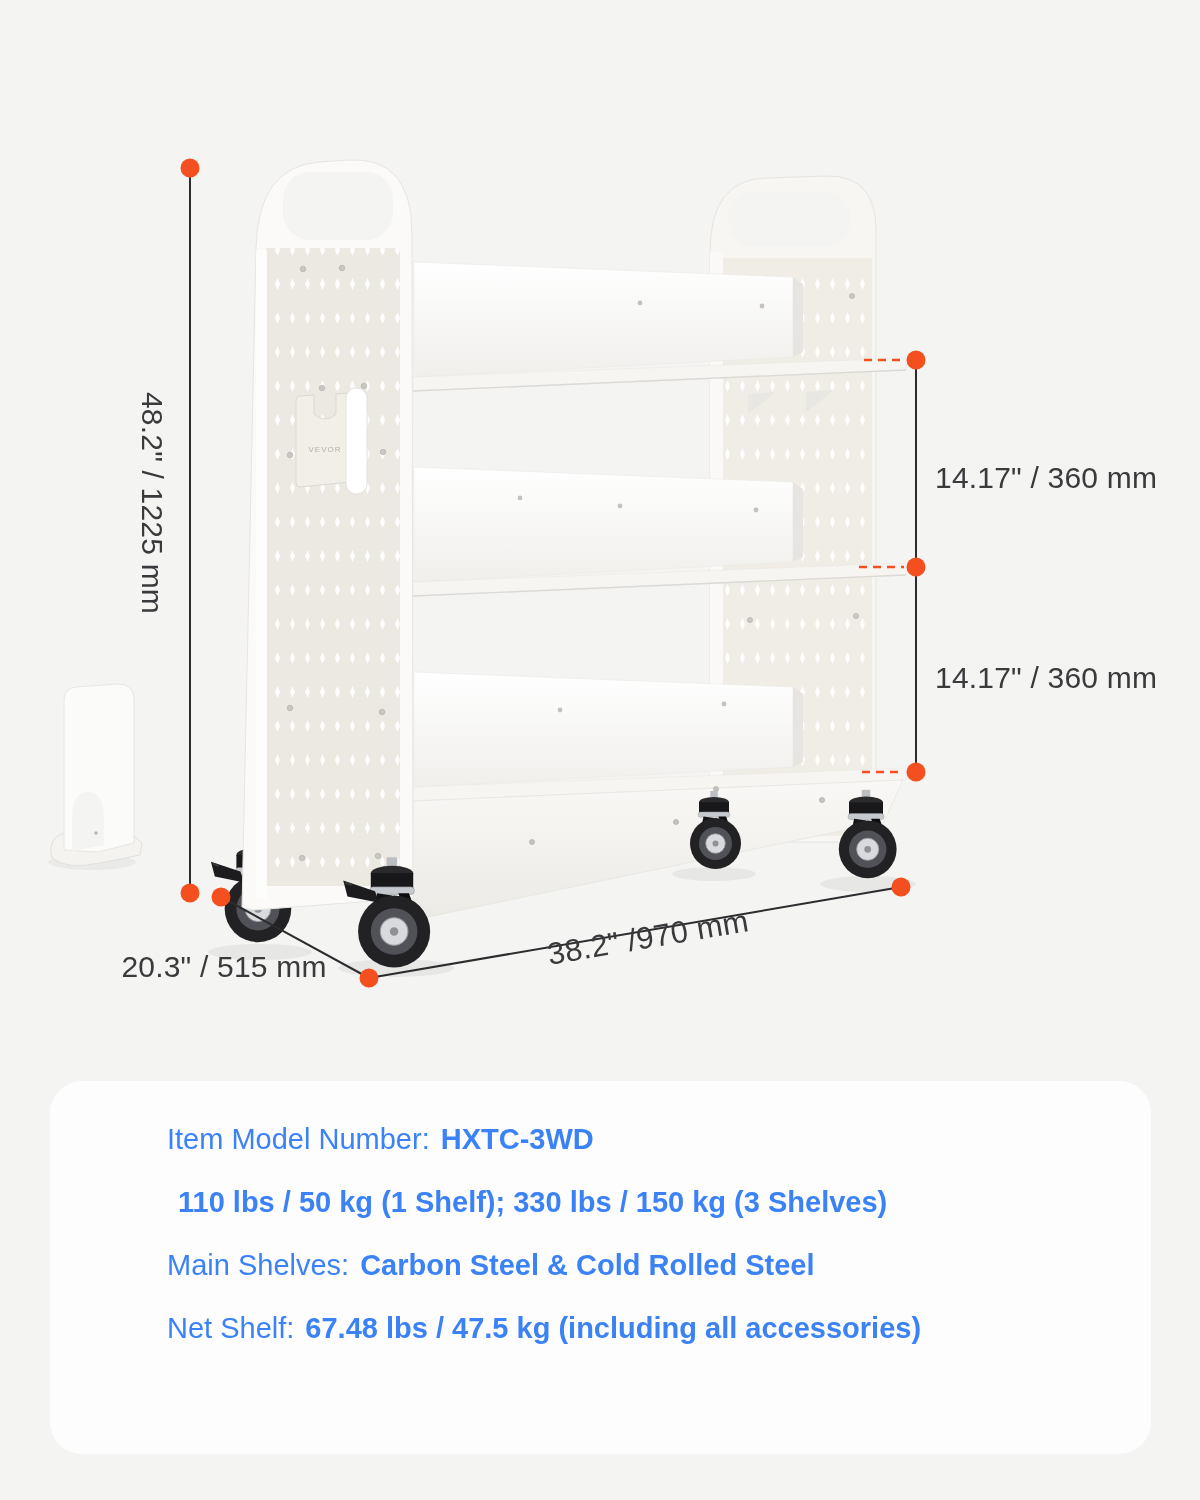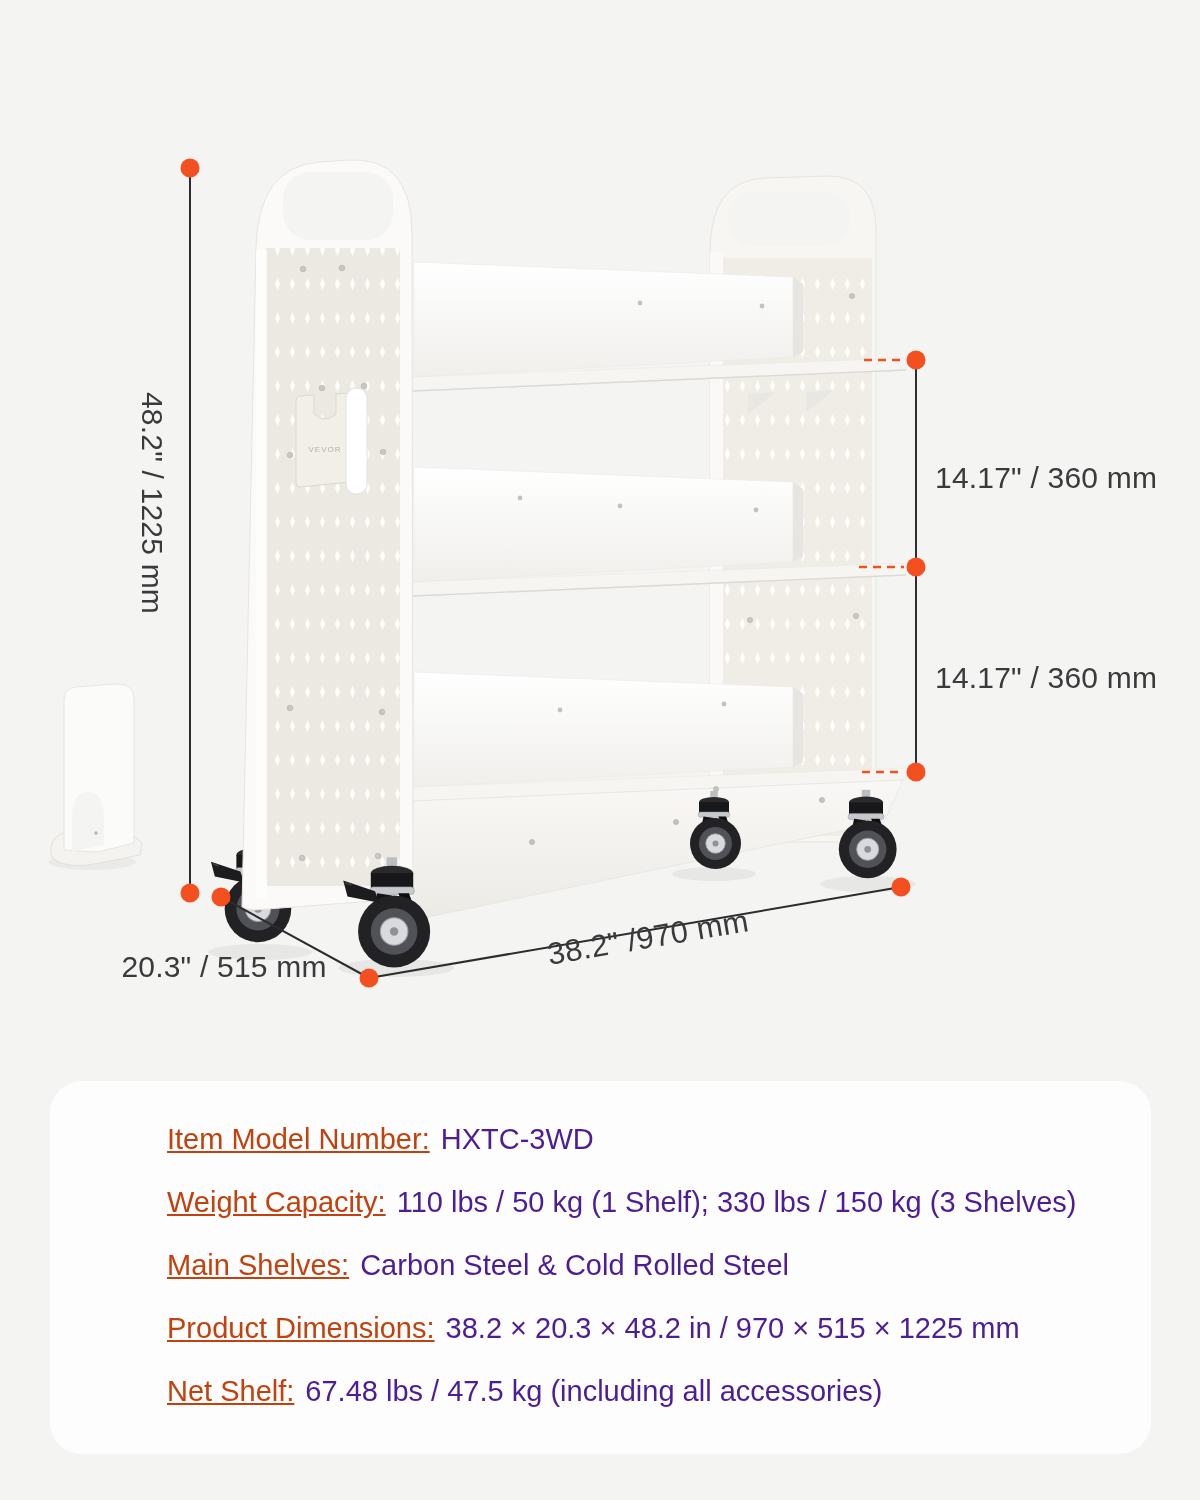--- a/index.html
+++ b/index.html
@@ -16,22 +16,22 @@
   }
   .dim-label.centered { transform:translate(-50%,-50%); }
   .dim-label.vertical  { transform:translate(-50%,-50%) rotate(90deg); }
   .dim-label.slanted   { transform:translate(-50%,-50%) rotate(-9.7deg); }
   .spec-panel {
     position:absolute; left:50px; top:1081px; width:1101px; height:373px;
     background:#FDFDFD; border-radius:32px;
     box-sizing:border-box; padding:27px 30px 0 117px;
   }
   .spec-row { display:flex; align-items:center; height:63px; font-size:29px; }
-  .spec-label { color:#c2410c;text-decoration:underline; }
-  .spec-value { color:#4c1d95; font-weight:400; margin-left:11px; }
+  .spec-label { color:#3b82f6; }
+  .spec-value { color:#3b82f6; font-weight:700; margin-left:11px; }
 </style>
 </head>
 <body>
 
 <div class="stage">
 
   <svg class="art" width="1200" height="1500" viewBox="0 0 1200 1500">
     <defs>
       <pattern id="peg" width="15" height="34" patternUnits="userSpaceOnUse">
         <path d="M7.5 6 L10 12 L7.5 18 L5 12 Z" fill="#FFFFFF" opacity="0.92"></path>
@@ -201,30 +201,25 @@
   <div class="dim-label centered" style="left:224px; top:967px;">20.3" / 515 mm</div>
 
   <div class="dim-label slanted" style="left:648px; top:938px; font-size:31px;">38.2" /970 mm</div>
 
   <div class="spec-panel">
     <div class="spec-row">
       <span class="spec-label">Item Model Number:</span>
       <span class="spec-value">HXTC-3WD</span>
     </div>
     <div class="spec-row">
-      <span class="spec-label">Weight Capacity:</span>
       <span class="spec-value">110 lbs / 50 kg (1 Shelf); 330 lbs / 150 kg (3 Shelves)</span>
     </div>
     <div class="spec-row">
       <span class="spec-label">Main Shelves:</span>
       <span class="spec-value">Carbon Steel &amp; Cold Rolled Steel</span>
     </div>
     <div class="spec-row">
-      <span class="spec-label">Product Dimensions:</span>
-      <span class="spec-value">38.2 × 20.3 × 48.2 in / 970 × 515 × 1225 mm</span>
-    </div>
-    <div class="spec-row">
       <span class="spec-label">Net Shelf:</span>
       <span class="spec-value">67.48 lbs / 47.5 kg (including all accessories)</span>
     </div>
   </div>
 
 </div>
 
 </body></html>

